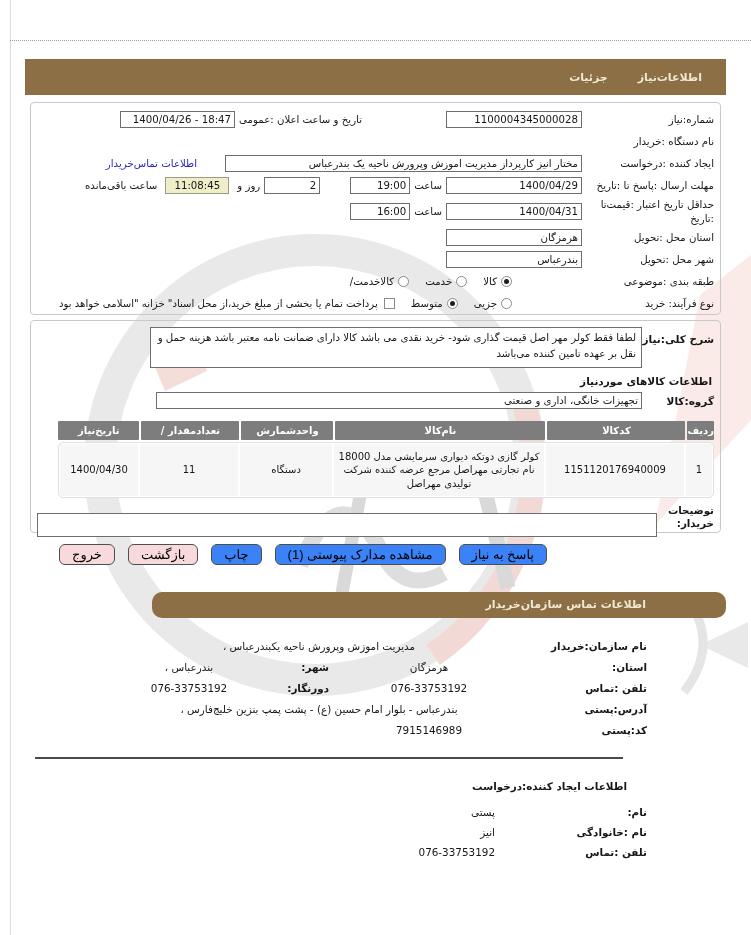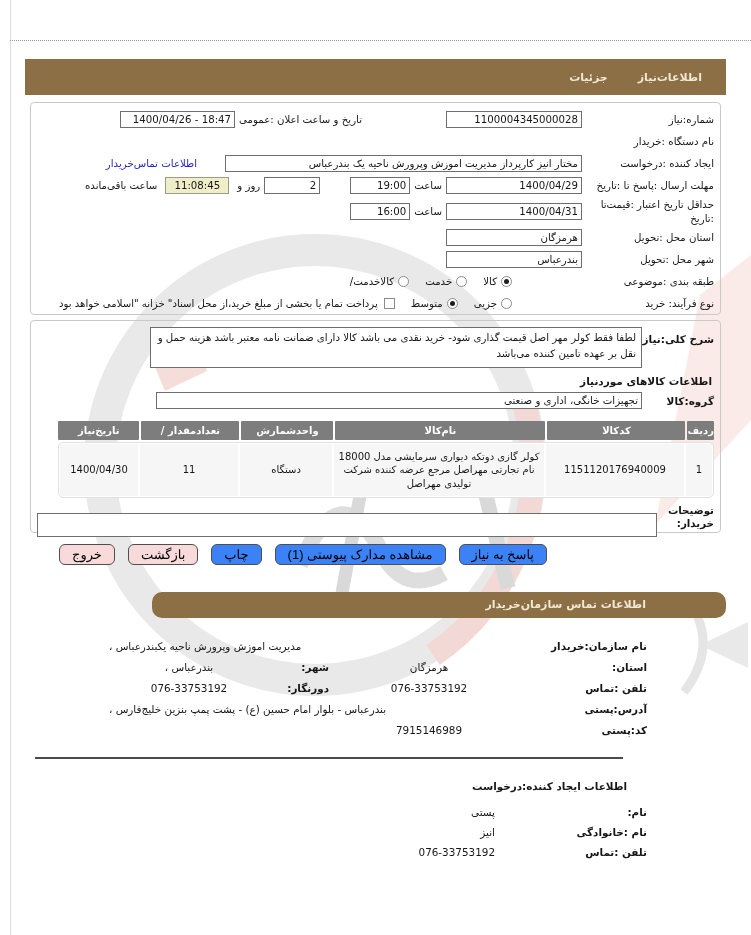--- a/index.html
+++ b/index.html
@@ -64,21 +64,21 @@
   .green{background:#3b82f6;text-align:center;}
   .pink{background:#f8dada;}
 
   .bar2{position:absolute;left:152px;top:592px;width:574px;height:26px;background:#8c6f45;color:#f1e8d4;
         font-weight:bold;font-size:11px;line-height:26px;padding-right:80px;border-radius:10px;}
 
   .contact{position:absolute;top:640px;right:0;width:751px;padding-right:104px;font-size:10.4px;}
   .crow{display:flex;align-items:flex-start;margin-bottom:9px;}
   .clabel{flex:0 0 102px;font-weight:bold;}
   .cval{flex:0 0 200px;margin-right:16px;text-align:center;}
-  .cwide{flex:0 0 420px;margin-right:16px;text-align:left;}
+  .cwide{flex:0 0 420px;margin-right:16px;text-align:center;}
   .clabel2{flex:0 0 80px;font-weight:bold;}
   .cval2{flex:0 0 120px;text-align:center;}
 
   .sep{position:absolute;top:757px;left:35px;width:588px;border-top:2px solid #4a4a4a;}
 
   .requester{position:absolute;top:780px;right:0;width:751px;padding-right:104px;font-size:10.4px;}
   .rtitle{font-weight:bold;margin:0 20px 14px 0;}
   .rrow{display:flex;margin-bottom:8px;}
   .rlabel{flex:0 0 102px;font-weight:bold;}
   .rval{margin-right:50px;}

